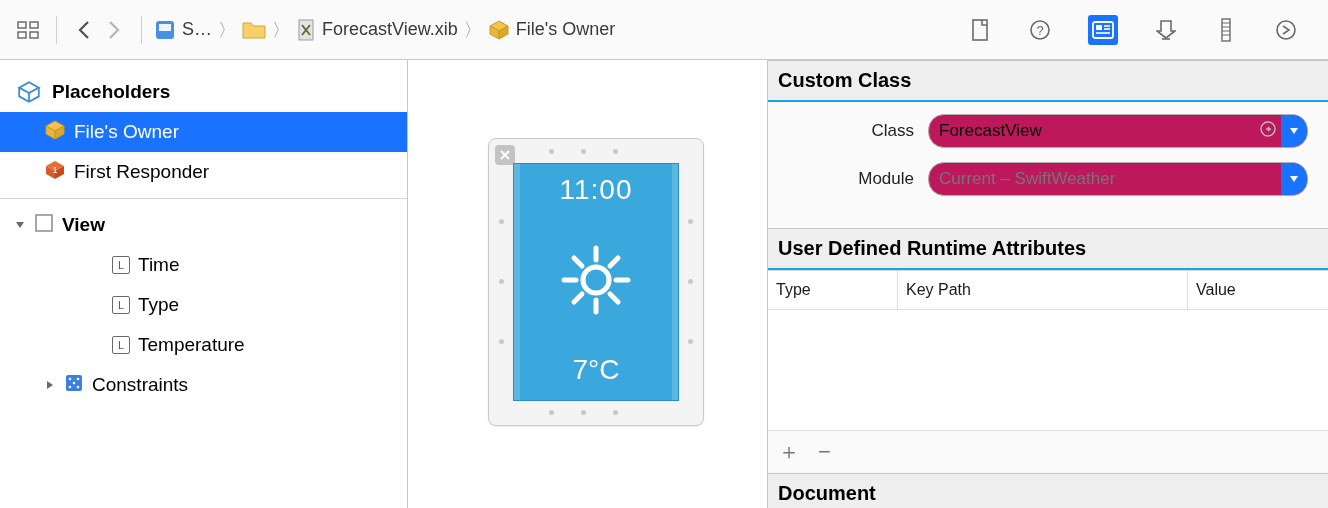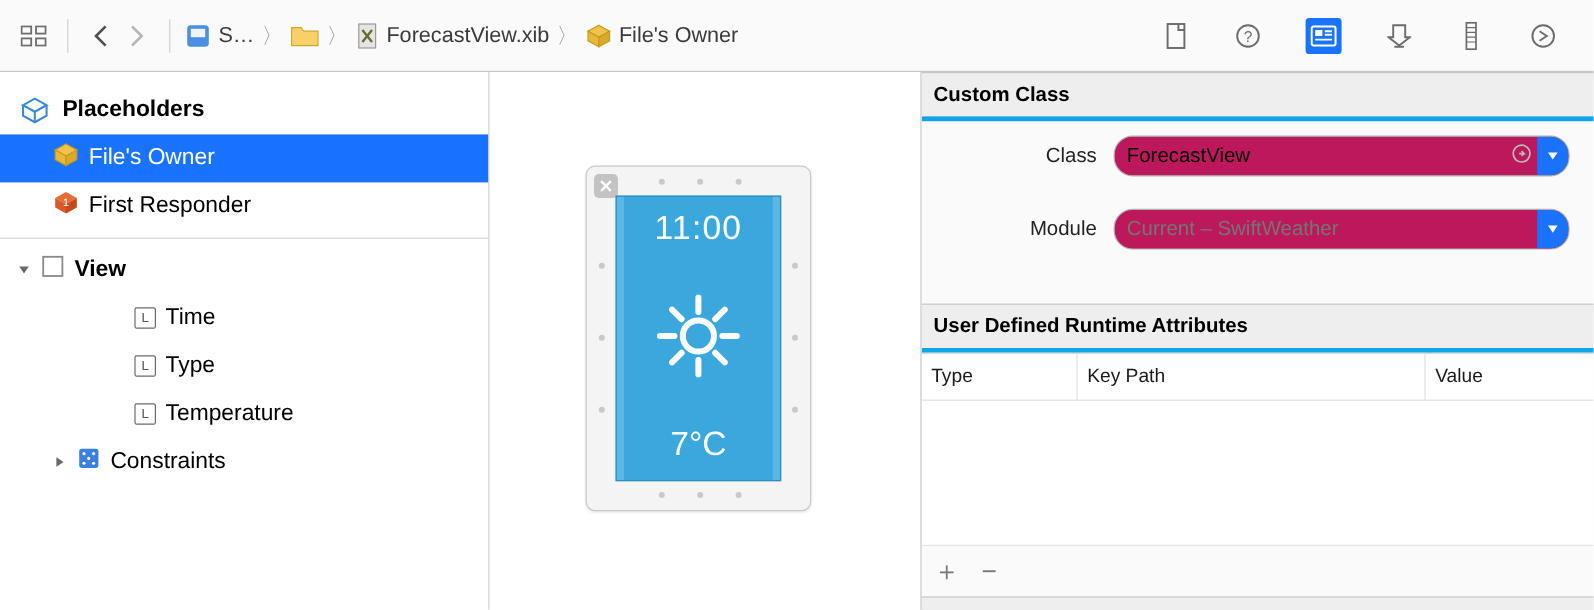--- a/index.html
+++ b/index.html
@@ -28,36 +28,36 @@
   .outline-row.selected { background:#1a73ff; color:#fff; }
   .disclosure { width:12px; height:12px; display:inline-flex; align-items:center; justify-content:center; }
   .indent-1 { padding-left: 44px; }
   .indent-3 { padding-left: 112px; }
   .outline-sep { height:1px; background:#d5d5d5; margin:6px 0; }
   .outline .bold { font-weight:600; }
   .label-icon { width:18px; height:18px; border:1px solid #6a6a6a; border-radius:2px; display:inline-flex; align-items:center; justify-content:center; font-size:11px; background:#fff; color:#555; }
 
   
   .canvas { flex:1; max-width: 360px; border-right:1px solid #c7c7c7; background:#fff; position:relative; }
-  .xib-frame { position:absolute; left:80px; top:78px; width:188px; height:288px; background:#f4f4f4; border:1px solid #c9c9c9; border-radius:8px; box-shadow: 0 1px 2px rgba(0,0,0,0.08); }
+  .xib-frame { position:absolute; left:80px; top:78px; width:216px; height:288px; background:#f4f4f4; border:1px solid #c9c9c9; border-radius:8px; box-shadow: 0 1px 2px rgba(0,0,0,0.08); }
   .xib-close { position:absolute; top:6px; left:6px; width:20px; height:20px; border-radius:4px; background:#c3c3c3; color:#fff; display:flex; align-items:center; justify-content:center; font-size:14px; }
   .xib-inner { position:absolute; top:24px; left:24px; right:24px; bottom:24px; background:#3ba8dd; border:1px solid #2c8dbd; display:flex; flex-direction:column; align-items:center; justify-content:space-between; padding:10px 0 14px 0; }
   .xib-inner::before, .xib-inner::after { content:''; position:absolute; top:0; bottom:0; width:6px; background:rgba(255,255,255,0.18); }
   .xib-inner::before { left:0; }
   .xib-inner::after { right:0; }
   .preview-time { color:#fff; font-size:28px; font-weight:300; letter-spacing:1px; }
   .preview-temp { color:#fff; font-size:28px; font-weight:300; }
   .sun-icon { display:flex; align-items:center; justify-content:center; }
   .guide-dots { position:absolute; width:5px; height:5px; border-radius:50%; background:#c9c9c9; }
 
   
   .inspector { flex:1; background:#fafafa; display:flex; flex-direction:column; }
-  .section-header { background:#eeeeee; border-top:1px solid #c7c7c7; border-bottom:4px solid #0ea5e9; padding:8px 10px; font-weight:600; font-size:17px; }
+  .section-header { background:#eeeeee; border-top:1px solid #c7c7c7; border-bottom:2px solid #0ea5e9; padding:8px 10px; font-weight:600; font-size:20px; }
   .section-body { padding:12px 10px 18px 10px; }
-  .form-row { display:flex; align-items:center; margin-bottom:27px; }
+  .form-row { display:flex; align-items:center; margin-bottom:14px; }
   .form-label { width:150px; text-align:right; padding-right:14px; font-size:17px; color:#222; }
   .combo { flex:1; max-width:380px; display:flex; align-items:center; background:#be185d; border:1px solid #b0b0b0; border-radius:16px; height:34px; overflow:hidden; }
   .combo input { flex:1; border:none; outline:none; height:100%; padding:0 10px; font-size:17px; background:transparent; }
   .combo .clear-btn { width:26px; text-align:center; color:#aaa; font-size:17px; }
   .combo .drop { width:26px; background:#1a73ff; height:100%; display:flex; align-items:center; justify-content:center; color:#fff; }
   .combo.placeholder input { color:#bbb; }
   .runtime-table { background:#fff; border-top:1px solid #d7d7d7; }
   .rt-head { display:flex; font-size:16px; color:#1a1a1a; }
   .rt-head > div { padding:10px 8px; border-bottom:1px solid #e0e0e0; border-right:1px solid #e0e0e0; }
   .rt-head > div:last-child { border-right:none; flex:1; }

